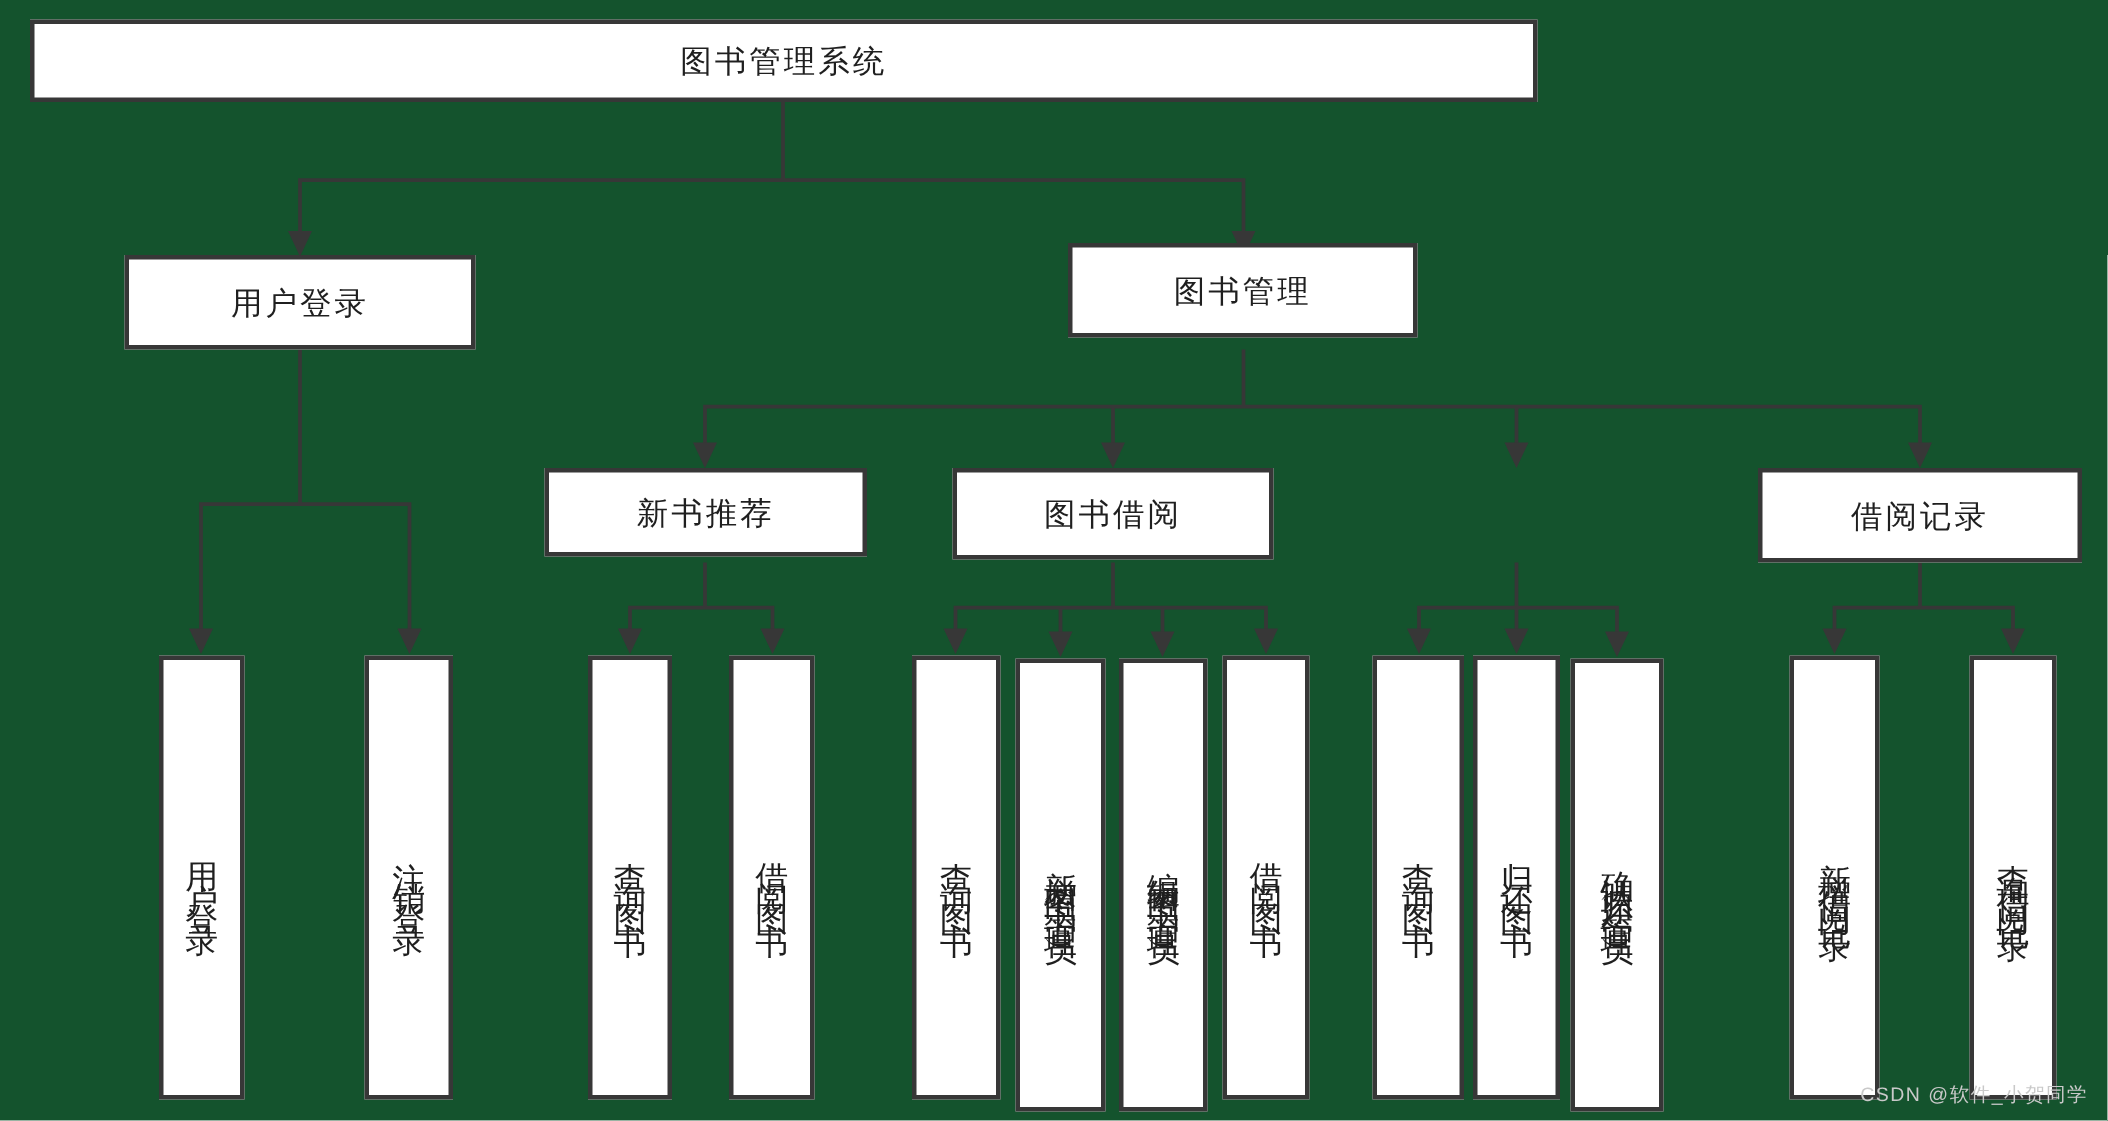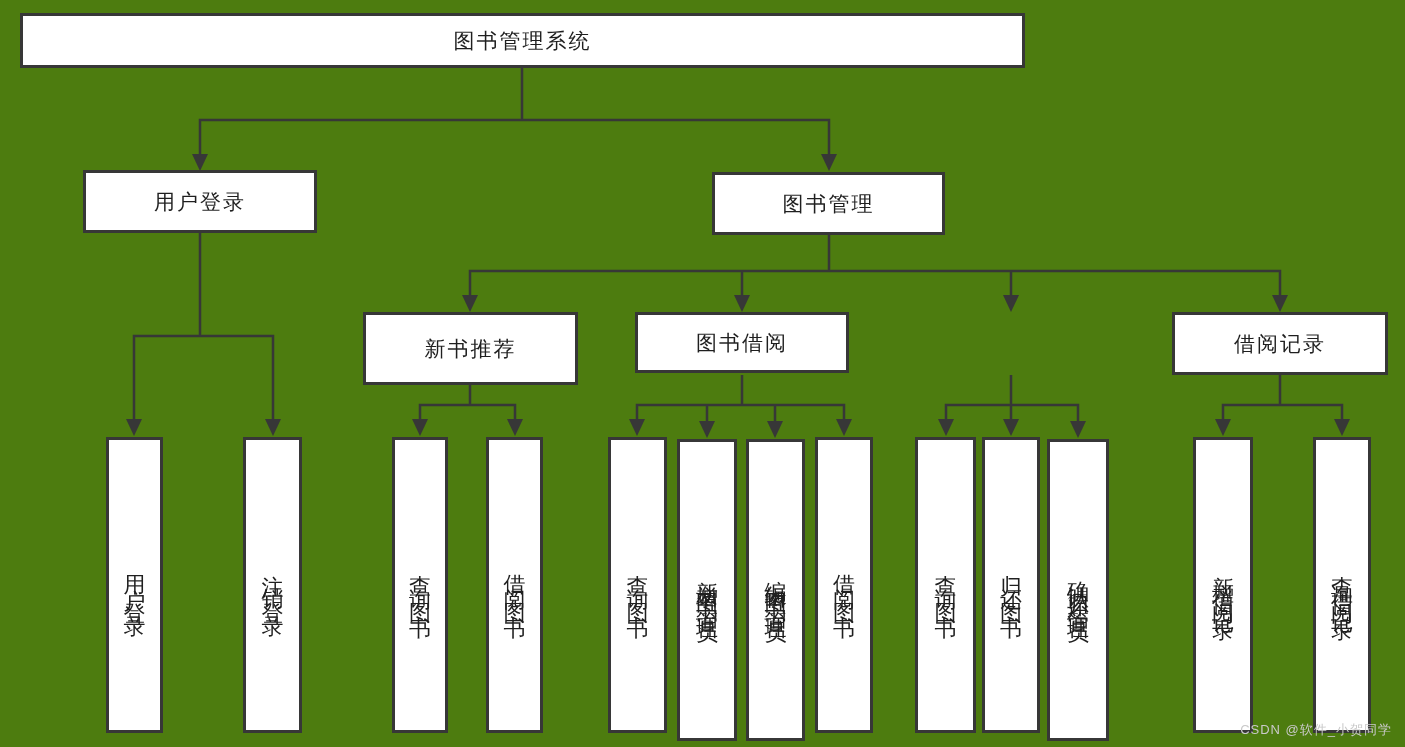--- a/index.html
+++ b/index.html
@@ -1,17 +1,17 @@
 <!DOCTYPE html>
 <html><head>
 <meta charset="utf-8">
 <style>
   html,body{margin:0;padding:0;background:#fff;}
   .canvas{
-    position:relative;width:1405px;height:747px;background:#4d7c0f;
+    position:relative;width:1405px;height:747px;background:#14532d;
     font-family:"Liberation Sans",sans-serif;overflow:hidden;
   }
   svg.connectors{position:absolute;left:0;top:0;z-index:0;}
   .node{
     position:absolute;background:#ffffff;border:3px solid #373737;
     box-sizing:border-box;display:flex;align-items:center;justify-content:center;
     color:#1f1f1f;z-index:1;
   }
   .h-label{font-size:21px;letter-spacing:2px;white-space:nowrap;}
   .v-label{
@@ -63,25 +63,25 @@
     </g>
   </svg>
 
   <div class="node" style="left:20px;top:13px;width:1005px;height:55px">
     <span class="h-label">图书管理系统</span>
   </div>
 
   <div class="node" style="left:83px;top:170px;width:234px;height:63px">
     <span class="h-label">用户登录</span>
   </div>
-  <div class="node" style="left:712px;top:172px;width:233px;height:63px">
+  <div class="node" style="left:712px;top:162px;width:233px;height:63px">
     <span class="h-label">图书管理</span>
   </div>
 
-  <div class="node" style="left:363px;top:312px;width:215px;height:73px">
+  <div class="node" style="left:363px;top:312px;width:215px;height:59px">
     <span class="h-label">新书推荐</span>
   </div>
   <div class="node" style="left:635px;top:312px;width:214px;height:61px">
     <span class="h-label">图书借阅</span>
   </div>
   <div class="node" style="left:1172px;top:312px;width:216px;height:63px">
     <span class="h-label">借阅记录</span>
   </div>
 
   <div class="node" style="left:106px;top:437px;width:57px;height:296px">

